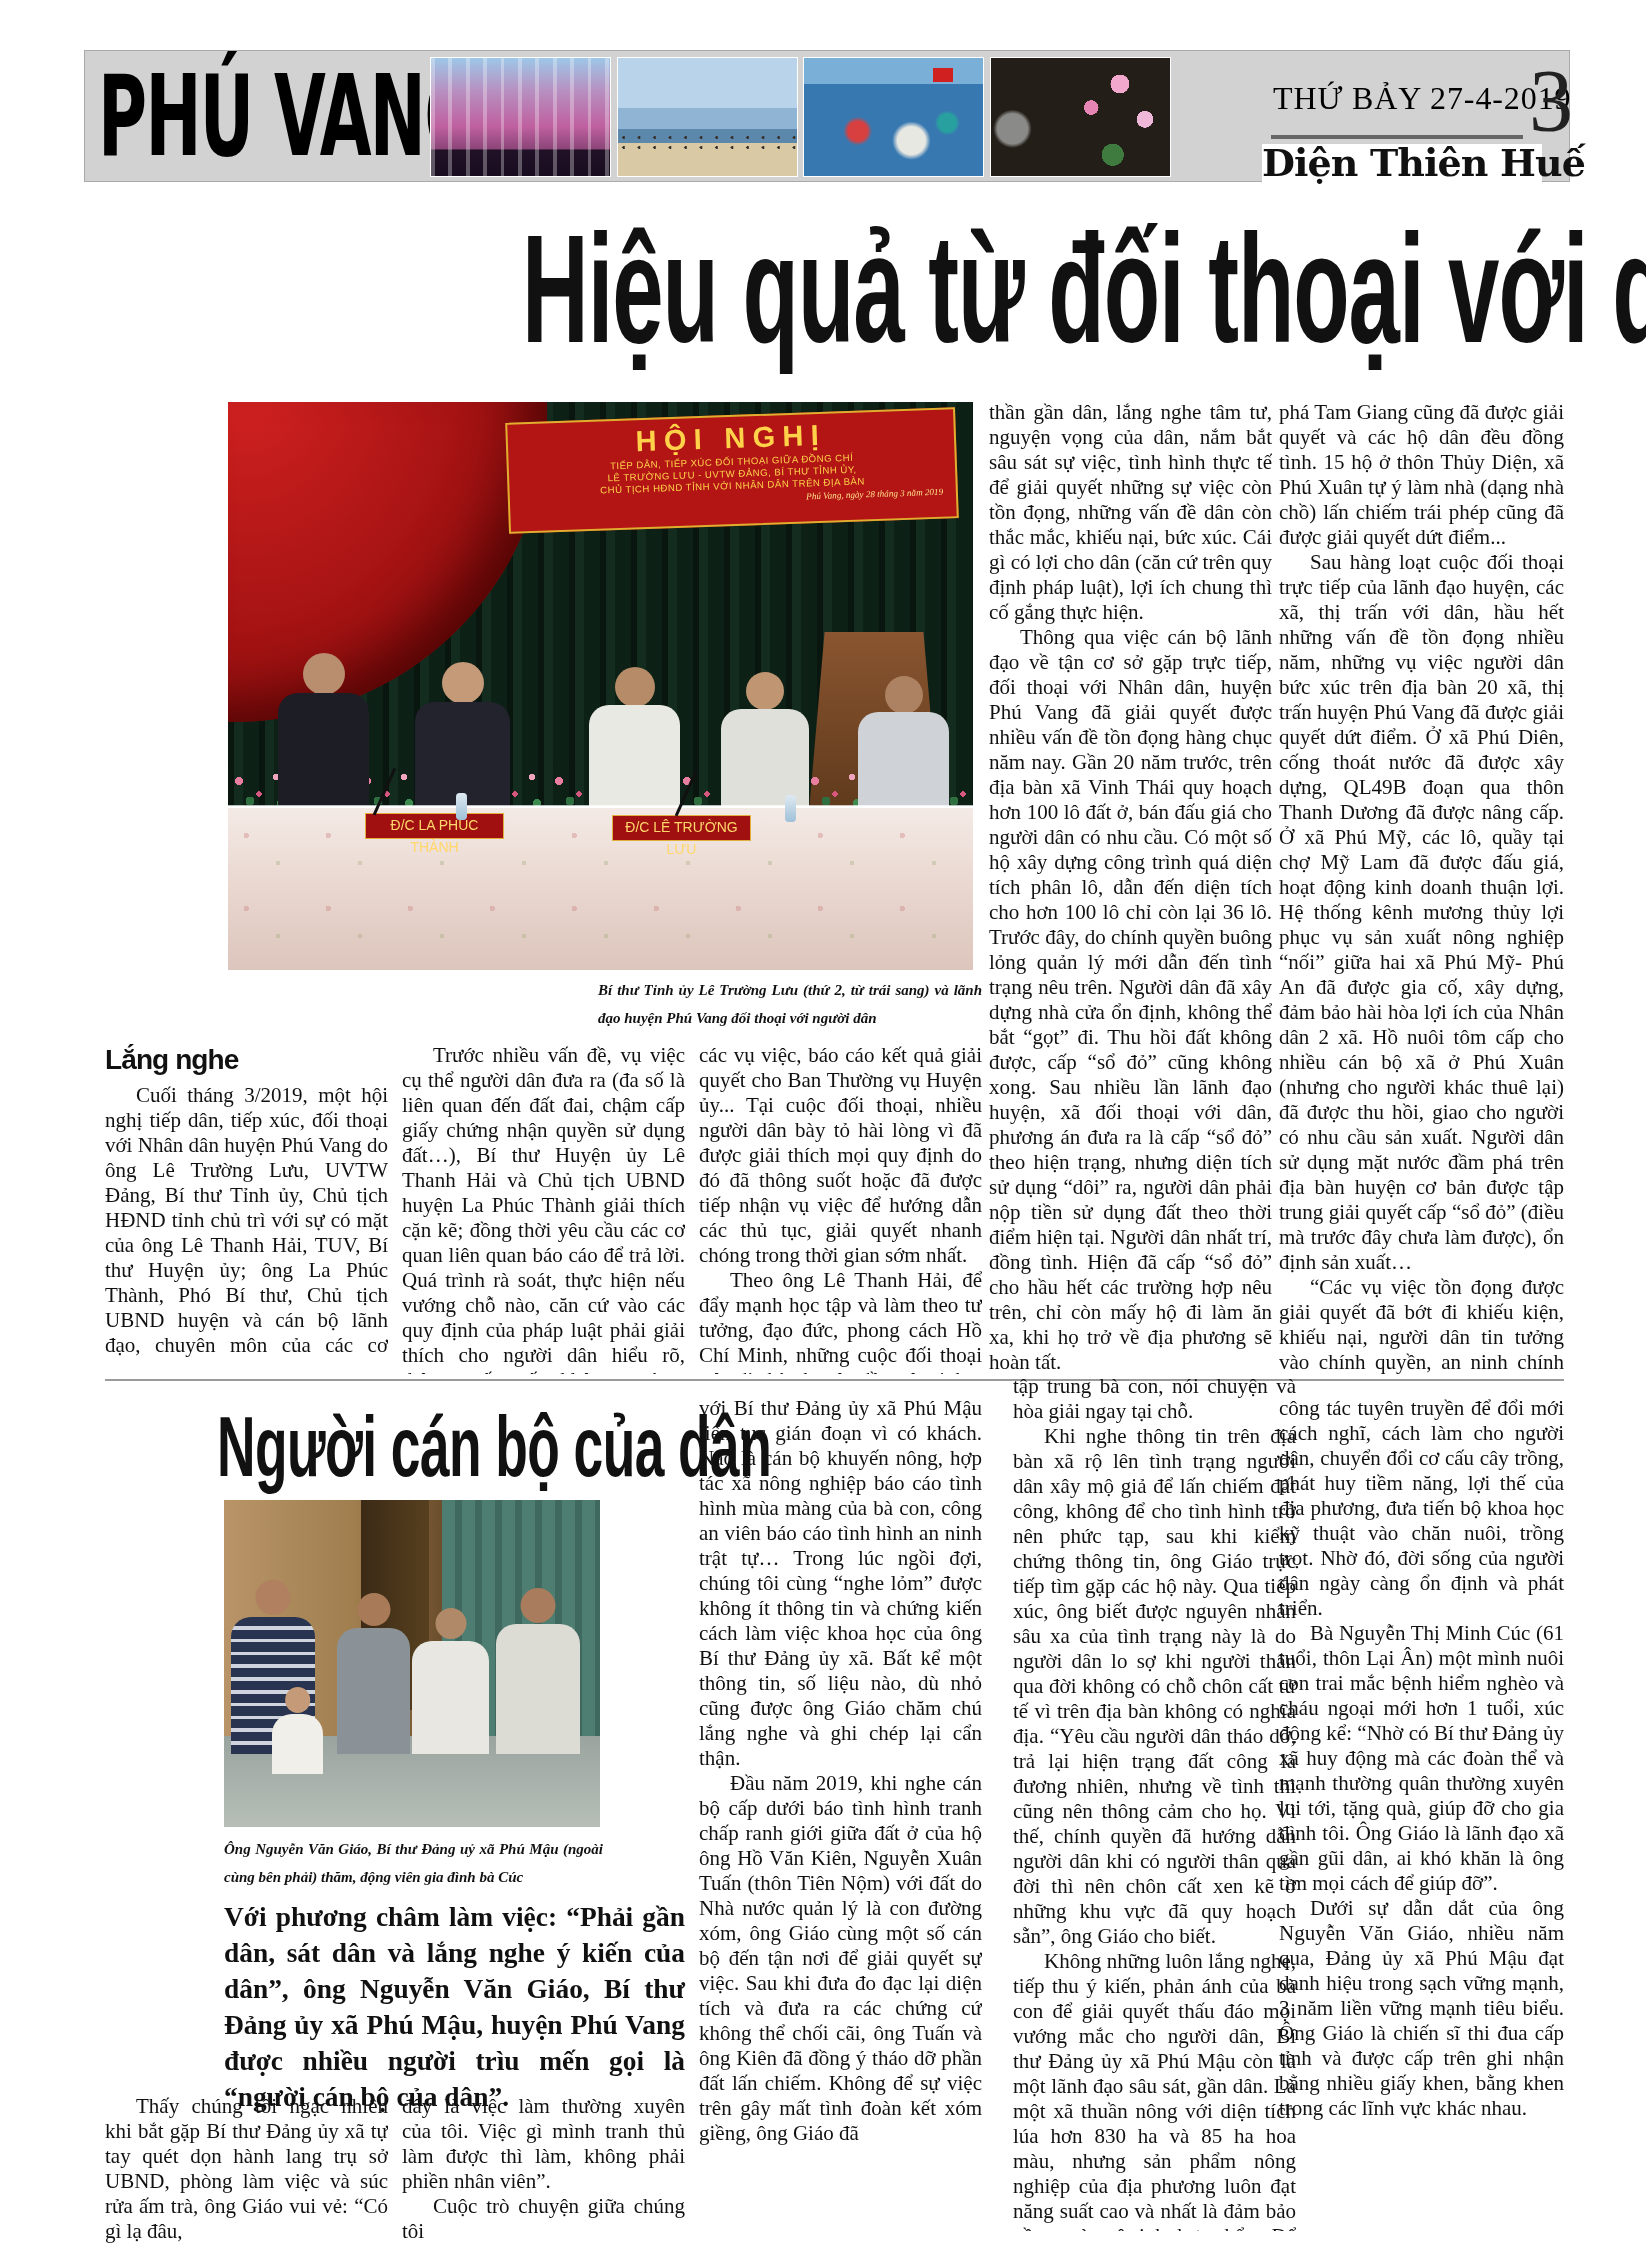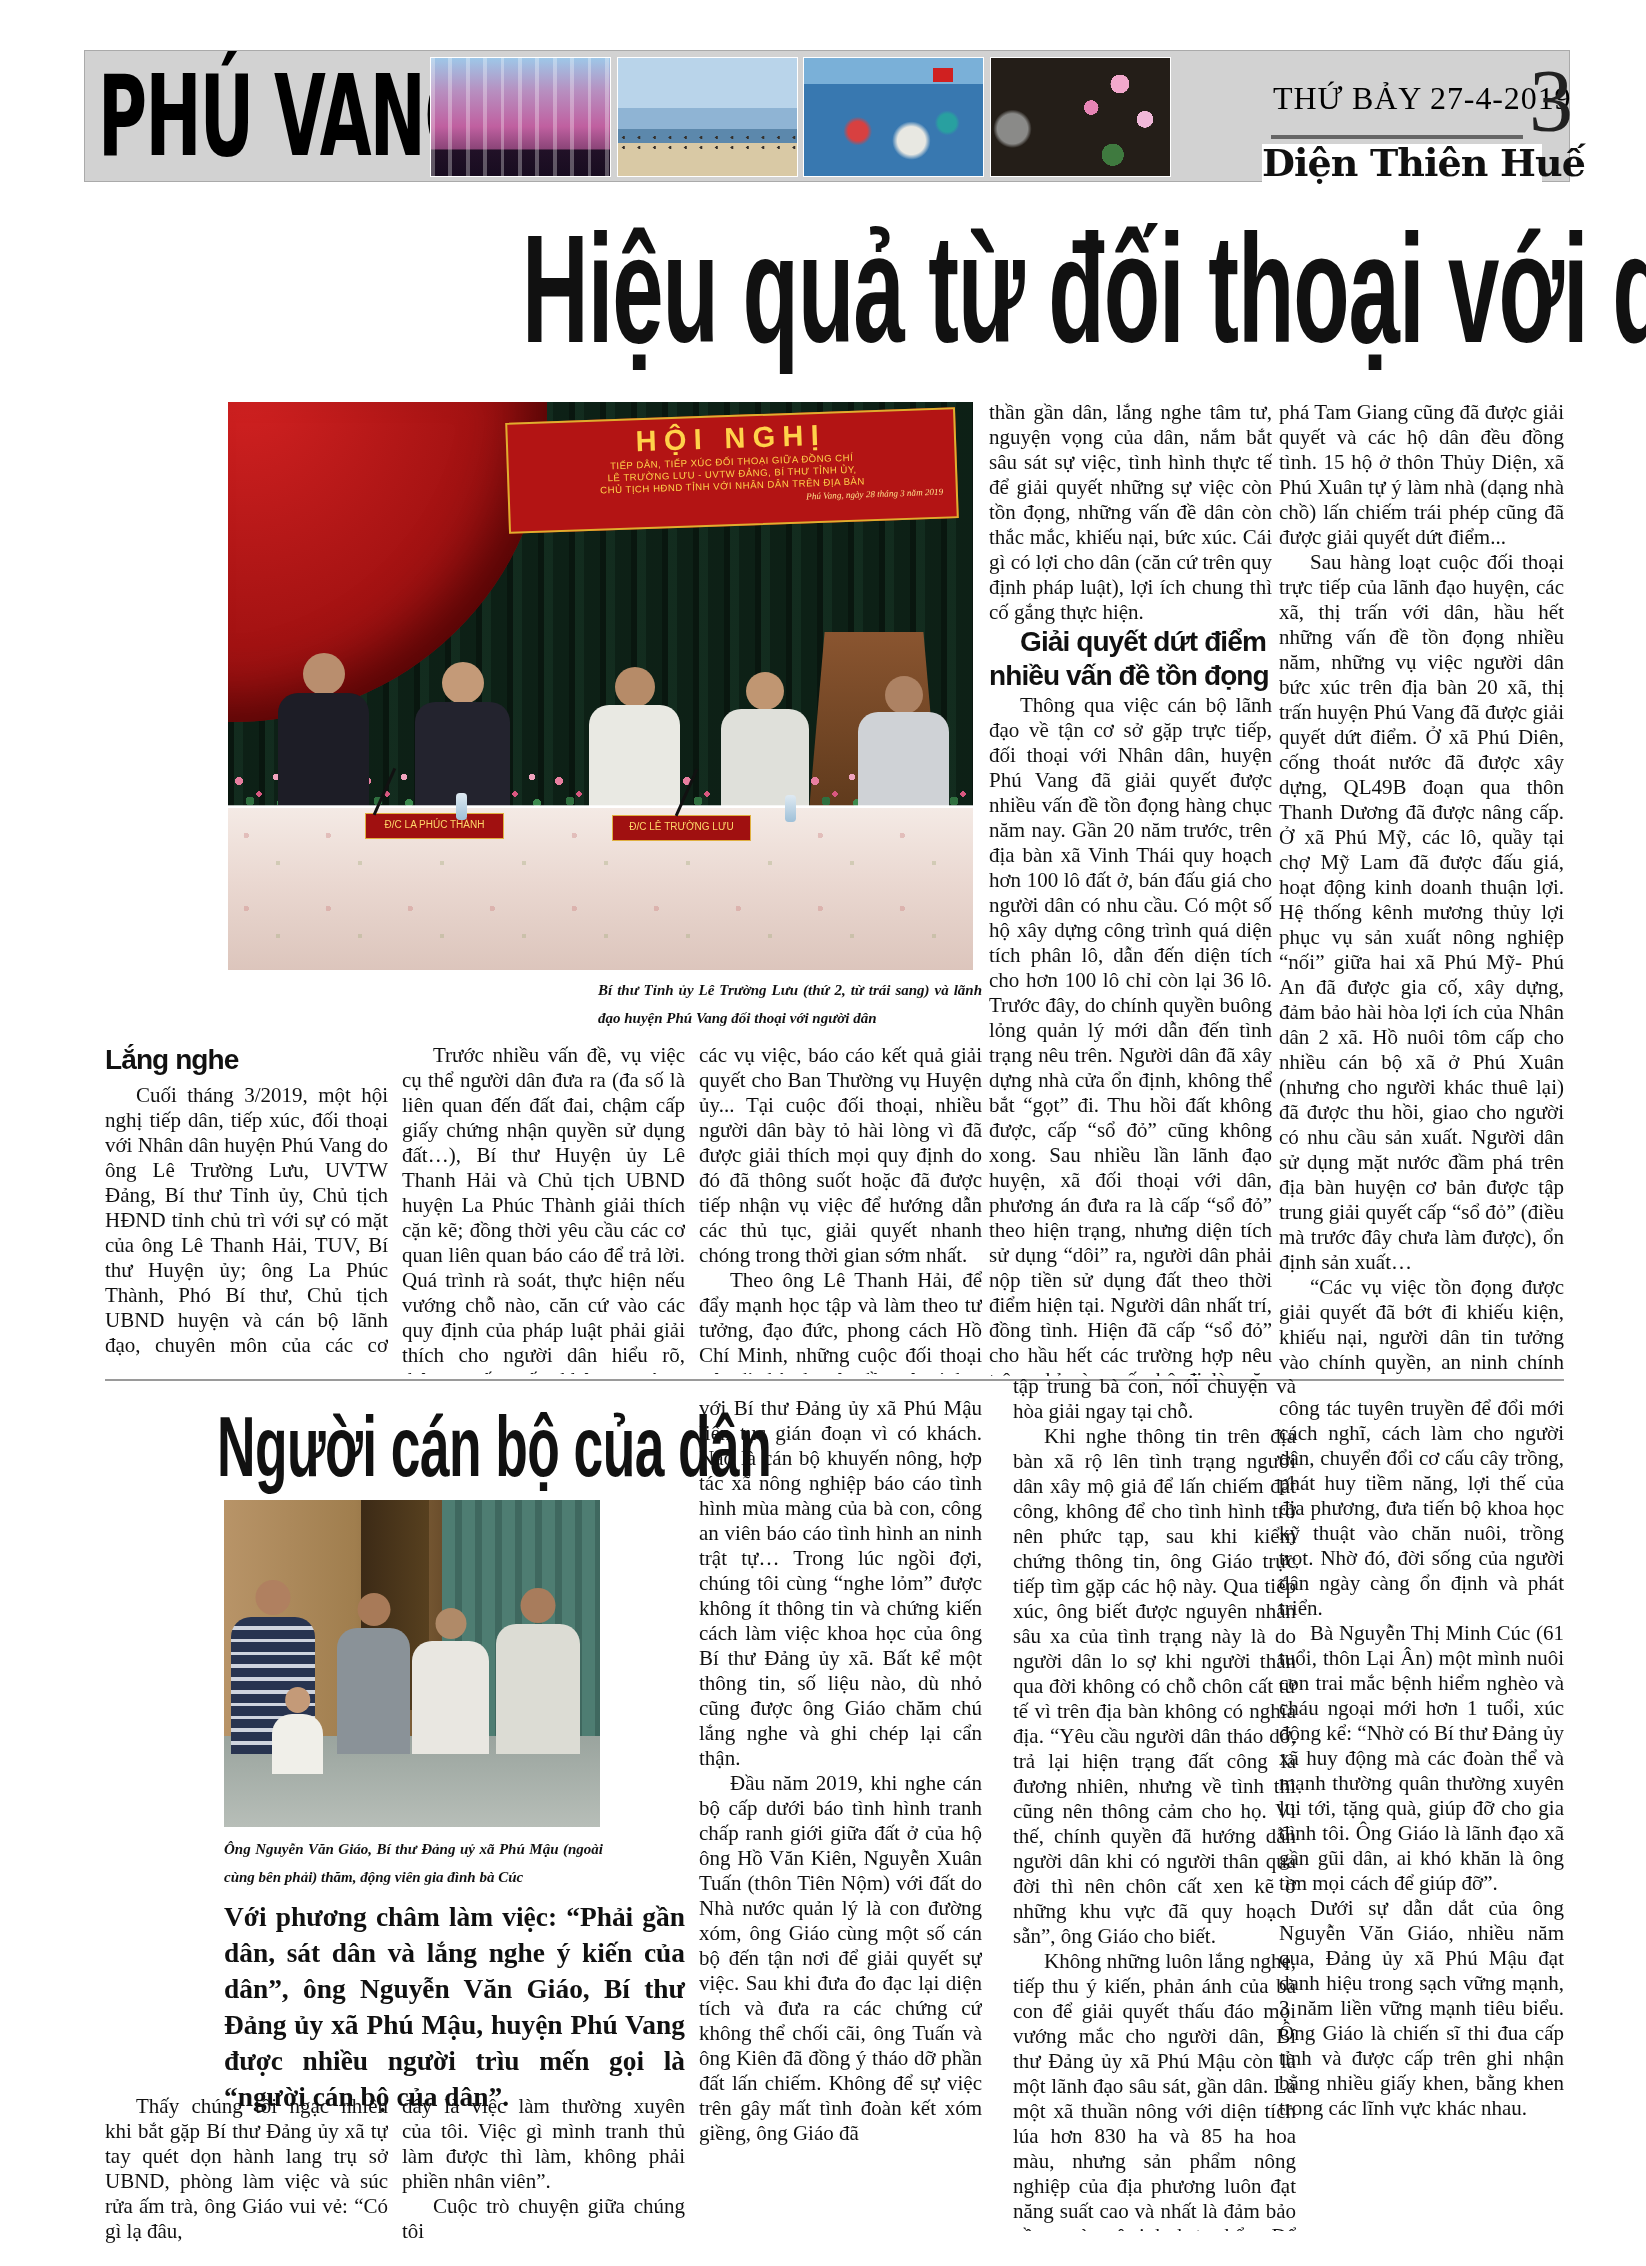--- a/index.html
+++ b/index.html
@@ -60,21 +60,21 @@
      background:linear-gradient(180deg,#f4eae5 0%,#ead8d1 45%,#dcc5bc 100%);
      box-shadow:0 -2.7px 0 #fff;}
   #p1table:after{content:"";position:absolute;inset:0;background-image:
      radial-gradient(circle 4.6px at 18.3px 27.4px,rgba(200,120,120,.35) 60%,transparent 61%),
      radial-gradient(circle 3.7px at 50px 55px,rgba(160,170,120,.35) 60%,transparent 61%);
      background-size:82px 73px;}
   .person{position:absolute;}
   .person .head{position:absolute;left:50%;transform:translateX(-50%);top:0;border-radius:50%;}
   .person .body{position:absolute;bottom:0;left:0;right:0;border-radius:20px 20px 0 0;}
   .plate{position:absolute;height:24px;background:#a01010;border:0.9px solid #e0b040;color:#ffd76a;
-         font-family:"Liberation Sans",sans-serif;font-size:10px;line-height:22px;text-align:center;z-index:5;}
+         font-family:"Liberation Sans",sans-serif;font-size:14px;line-height:22px;text-align:center;z-index:5;}
   #p1podium{position:absolute;left:581px;top:230px;width:130px;height:179px;
             background:linear-gradient(180deg,#8a5530 0%,#5f3a1c 100%);clip-path:polygon(12% 0,88% 0,100% 100%,0 100%);}
   .mic{position:absolute;width:2.7px;height:51px;background:#111;transform:rotate(24deg);z-index:6;}
   .bottle{position:absolute;width:11px;height:27.4px;background:linear-gradient(180deg,#dfeaf2,#9fc0d8);border-radius:3.7px;z-index:6;}
   
   #photo2{position:absolute;left:224px;top:1500px;width:376px;height:327px;overflow:hidden;background:#8a6a42;}
   #p2wallL{position:absolute;left:0;top:0;width:58%;height:100%;
      background:linear-gradient(90deg,#b89468 0%,#a07e4e 60%,#6b4e2c 100%);}
   #p2door{position:absolute;left:137px;top:0;width:68px;height:210px;background:linear-gradient(90deg,#3c2a16,#57401f);}
   #p2wallR{position:absolute;left:58%;top:0;width:42%;height:100%;
@@ -180,21 +180,20 @@
     <p>Trước nhiều vấn đề, vụ việc cụ thể người dân đưa ra (đa số là liên quan đến đất đai, chậm cấp giấy chứng nhận quyền sử dụng đất…), Bí thư Huyện ủy Lê Thanh Hải và Chủ tịch UBND huyện La Phúc Thành giải thích cặn kẽ; đồng thời yêu cầu các cơ quan liên quan báo cáo để trả lời. Quá trình rà soát, thực hiện nếu vướng chỗ nào, căn cứ vào các quy định của pháp luật phải giải thích cho người dân hiểu rõ, thông suốt; nếu không vướng, phải hoàn tất giải quyết dứt điểm</p>
   </div>
 
   <div class="col" style="left:699px;top:1043px;height:331px;">
     <p class="cont">các vụ việc, báo cáo kết quả giải quyết cho Ban Thường vụ Huyện ủy... Tại cuộc đối thoại, nhiều người dân bày tỏ hài lòng vì đã được giải thích mọi quy định do đó đã thông suốt hoặc đã được tiếp nhận vụ việc để hướng dẫn các thủ tục, giải quyết nhanh chóng trong thời gian sớm nhất.</p>
     <p>Theo ông Lê Thanh Hải, để đẩy mạnh học tập và làm theo tư tưởng, đạo đức, phong cách Hồ Chí Minh, những cuộc đối thoại trên địa bàn huyện đều trên tinh</p>
   </div>
 
   <div class="col" style="left:989px;top:400px;height:976px;">
     <p class="cont">thần gần dân, lắng nghe tâm tư, nguyện vọng của dân, nắm bắt sâu sát sự việc, tình hình thực tế để giải quyết những sự việc còn tồn đọng, những vấn đề dân còn thắc mắc, khiếu nại, bức xúc. Cái gì có lợi cho dân (căn cứ trên quy định pháp luật), lợi ích chung thì cố gắng thực hiện.</p>
-    <p class="subhead2">Giải quyết dứt điểm nhiều vấn đề tồn đọng</p>
     <p>Thông qua việc cán bộ lãnh đạo về tận cơ sở gặp trực tiếp, đối thoại với Nhân dân, huyện Phú Vang đã giải quyết được nhiều vấn đề tồn đọng hàng chục năm nay. Gần 20 năm trước, trên địa bàn xã Vinh Thái quy hoạch hơn 100 lô đất ở, bán đấu giá cho người dân có nhu cầu. Có một số hộ xây dựng công trình quá diện tích phân lô, dẫn đến diện tích cho hơn 100 lô chỉ còn lại 36 lô. Trước đây, do chính quyền buông lỏng quản lý mới dẫn đến tình trạng nêu trên. Người dân đã xây dựng nhà cửa ổn định, không thể bắt “gọt” đi. Thu hồi đất không được, cấp “sổ đỏ” cũng không xong. Sau nhiều lần lãnh đạo huyện, xã đối thoại với dân, phương án đưa ra là cấp “sổ đỏ” theo hiện trạng, nhưng diện tích sử dụng “dôi” ra, người dân phải nộp tiền sử dụng đất theo thời điểm hiện tại. Người dân nhất trí, đồng tình. Hiện đã cấp “sổ đỏ” cho hầu hết các trường hợp nêu trên, chỉ còn mấy hộ đi làm ăn xa, khi họ trở về địa phương sẽ hoàn tất.</p>
 
   </div>
 
   <div class="col" style="left:1279px;top:400px;width:285px;height:976px;">
     <p class="cont">phá Tam Giang cũng đã được giải quyết và các hộ dân đều đồng tình. 15 hộ ở thôn Thủy Diện, xã Phú Xuân tự ý làm nhà (dạng nhà chồ) lấn chiếm trái phép cũng đã được giải quyết dứt điểm...</p>
     <p>Sau hàng loạt cuộc đối thoại trực tiếp của lãnh đạo huyện, các xã, thị trấn với dân, hầu hết những vấn đề tồn đọng nhiều năm, những vụ việc người dân bức xúc trên địa bàn 20 xã, thị trấn huyện Phú Vang đã được giải quyết dứt điểm. Ở xã Phú Diên, cống thoát nước đã được xây dựng, QL49B đoạn qua thôn Thanh Dương đã được nâng cấp. Ở xã Phú Mỹ, các lô, quầy tại chợ Mỹ Lam đã được đấu giá, hoạt động kinh doanh thuận lợi. Hệ thống kênh mương thủy lợi phục vụ sản xuất nông nghiệp “nối” giữa hai xã Phú Mỹ- Phú An đã được gia cố, xây dựng, đảm bảo hài hòa lợi ích của Nhân dân 2 xã. Hồ nuôi tôm cấp cho nhiều cán bộ xã ở Phú Xuân (nhưng cho người khác thuê lại) đã được thu hồi, giao cho người có nhu cầu sản xuất. Người dân sử dụng mặt nước đầm phá trên địa bàn huyện cơ bản được tập trung giải quyết cấp “sổ đỏ” (điều mà trước đây chưa làm được), ổn định sản xuất…</p>
     <p>“Các vụ việc tồn đọng được giải quyết đã bớt đi khiếu kiện, khiếu nại, người dân tin tưởng vào chính quyền, an ninh chính trị ổn định; ý thức trách nhiệm của cán bộ nâng lên, làm việc thiết thực, hiệu quả, thúc đẩy phát triển kinh tế - xã hội trên địa bàn”- ông Lê Thanh Hải khẳng định.</p>
 
   </div>

